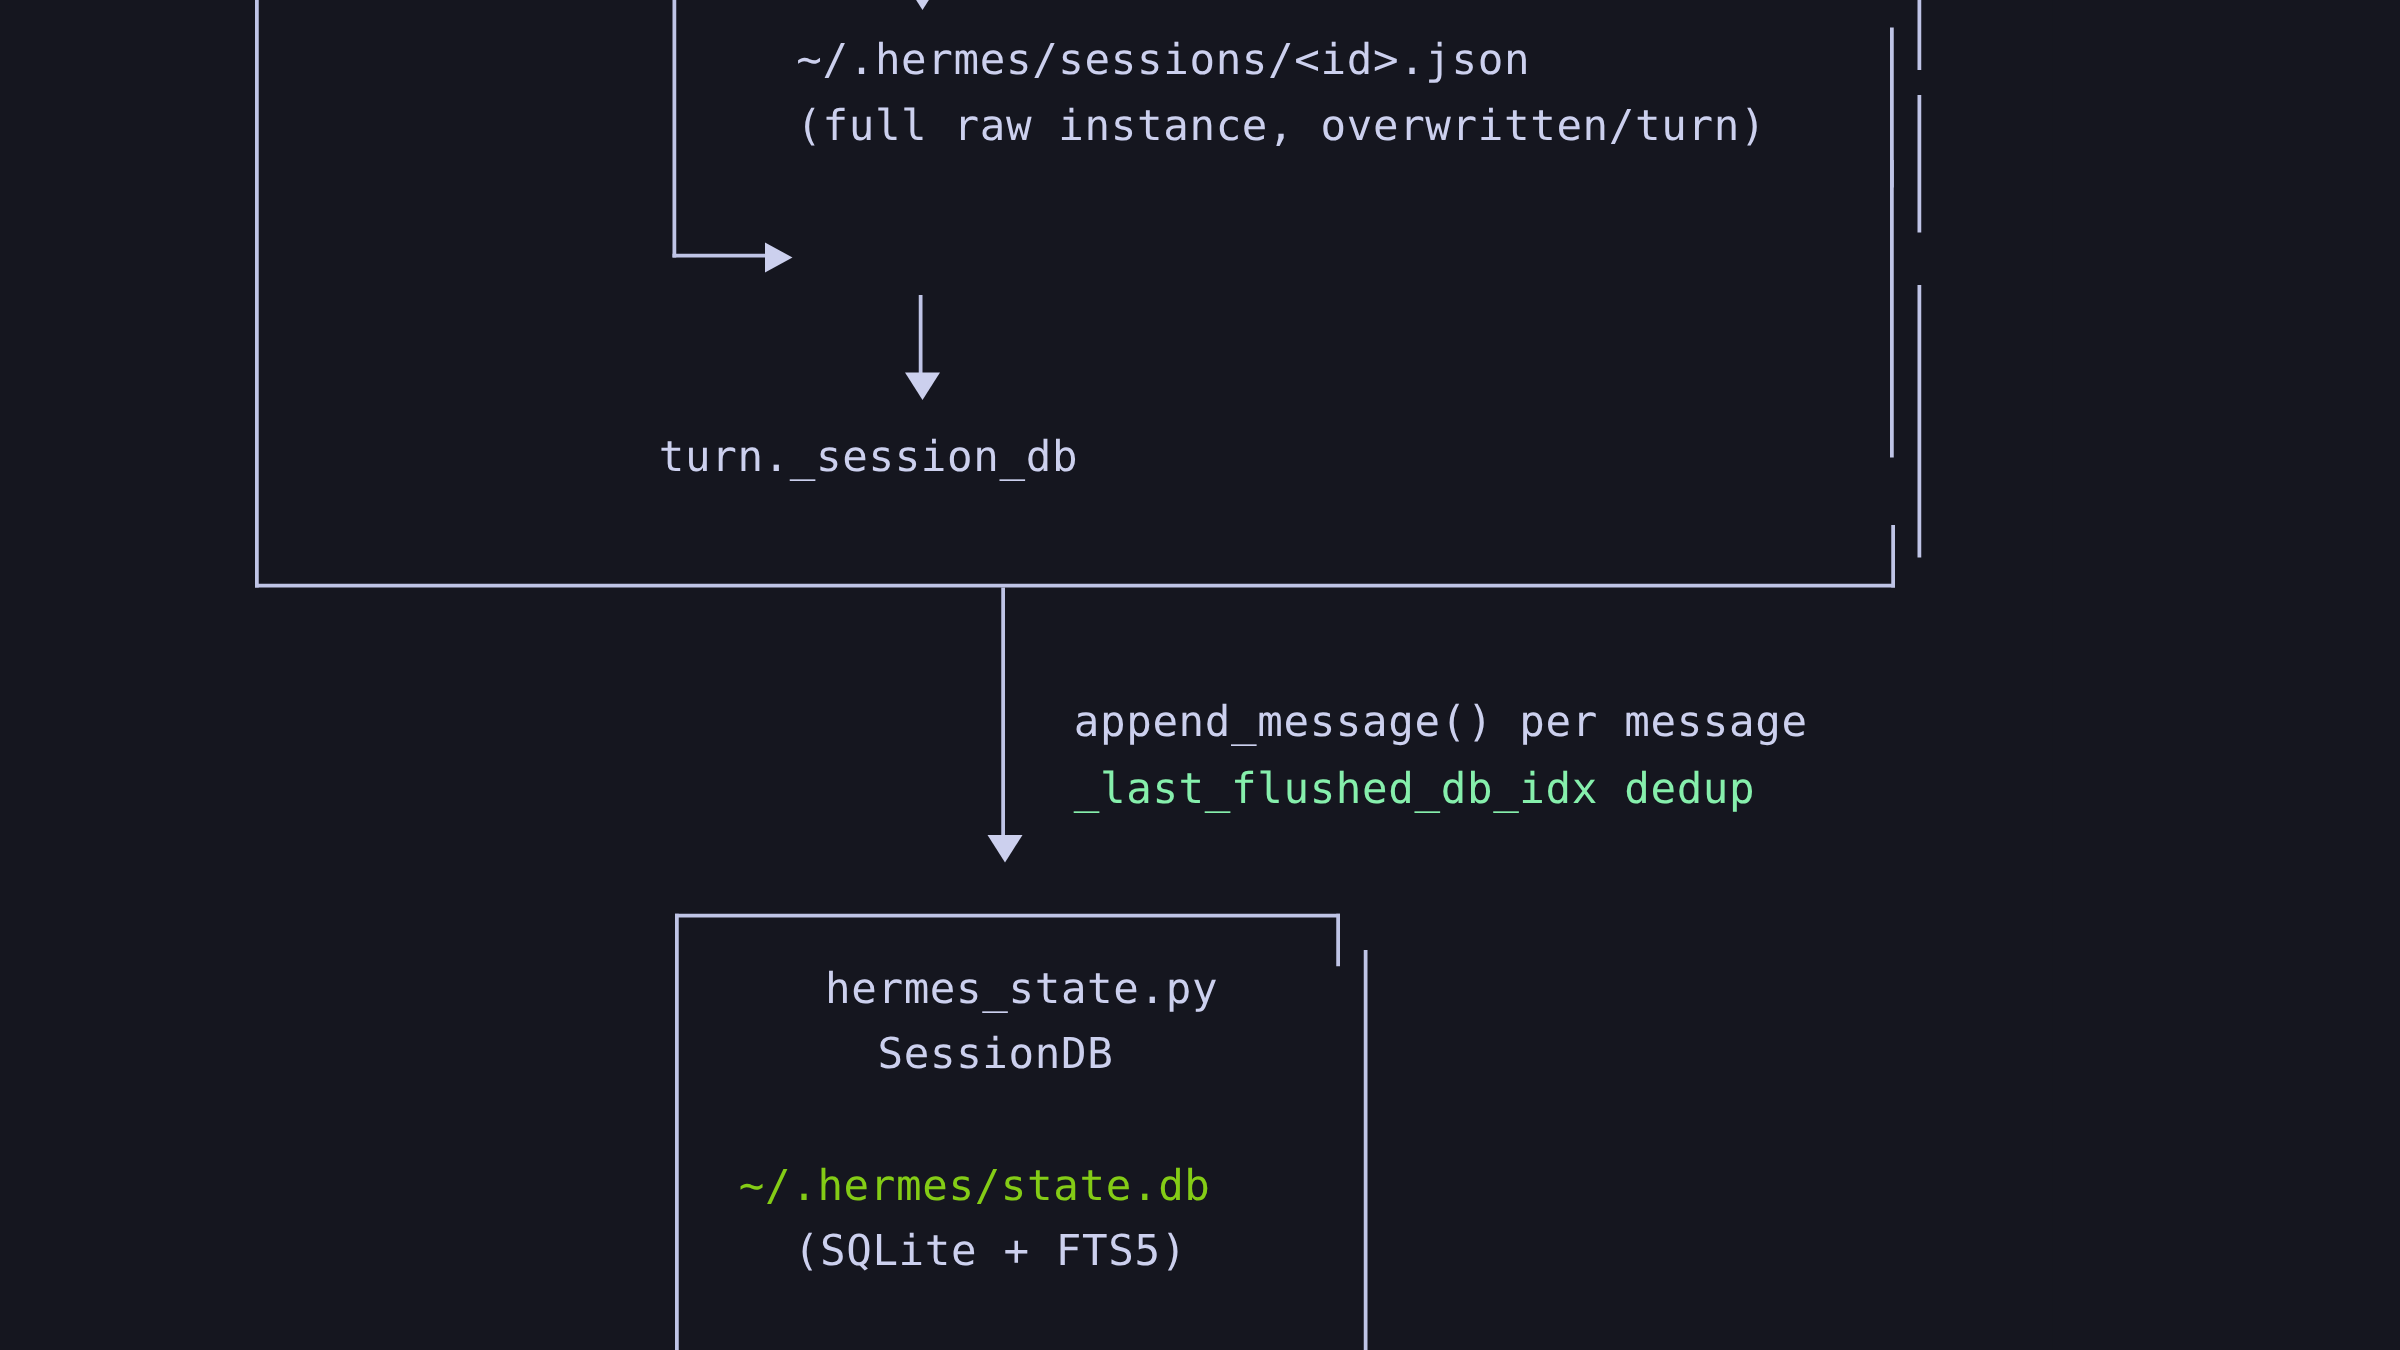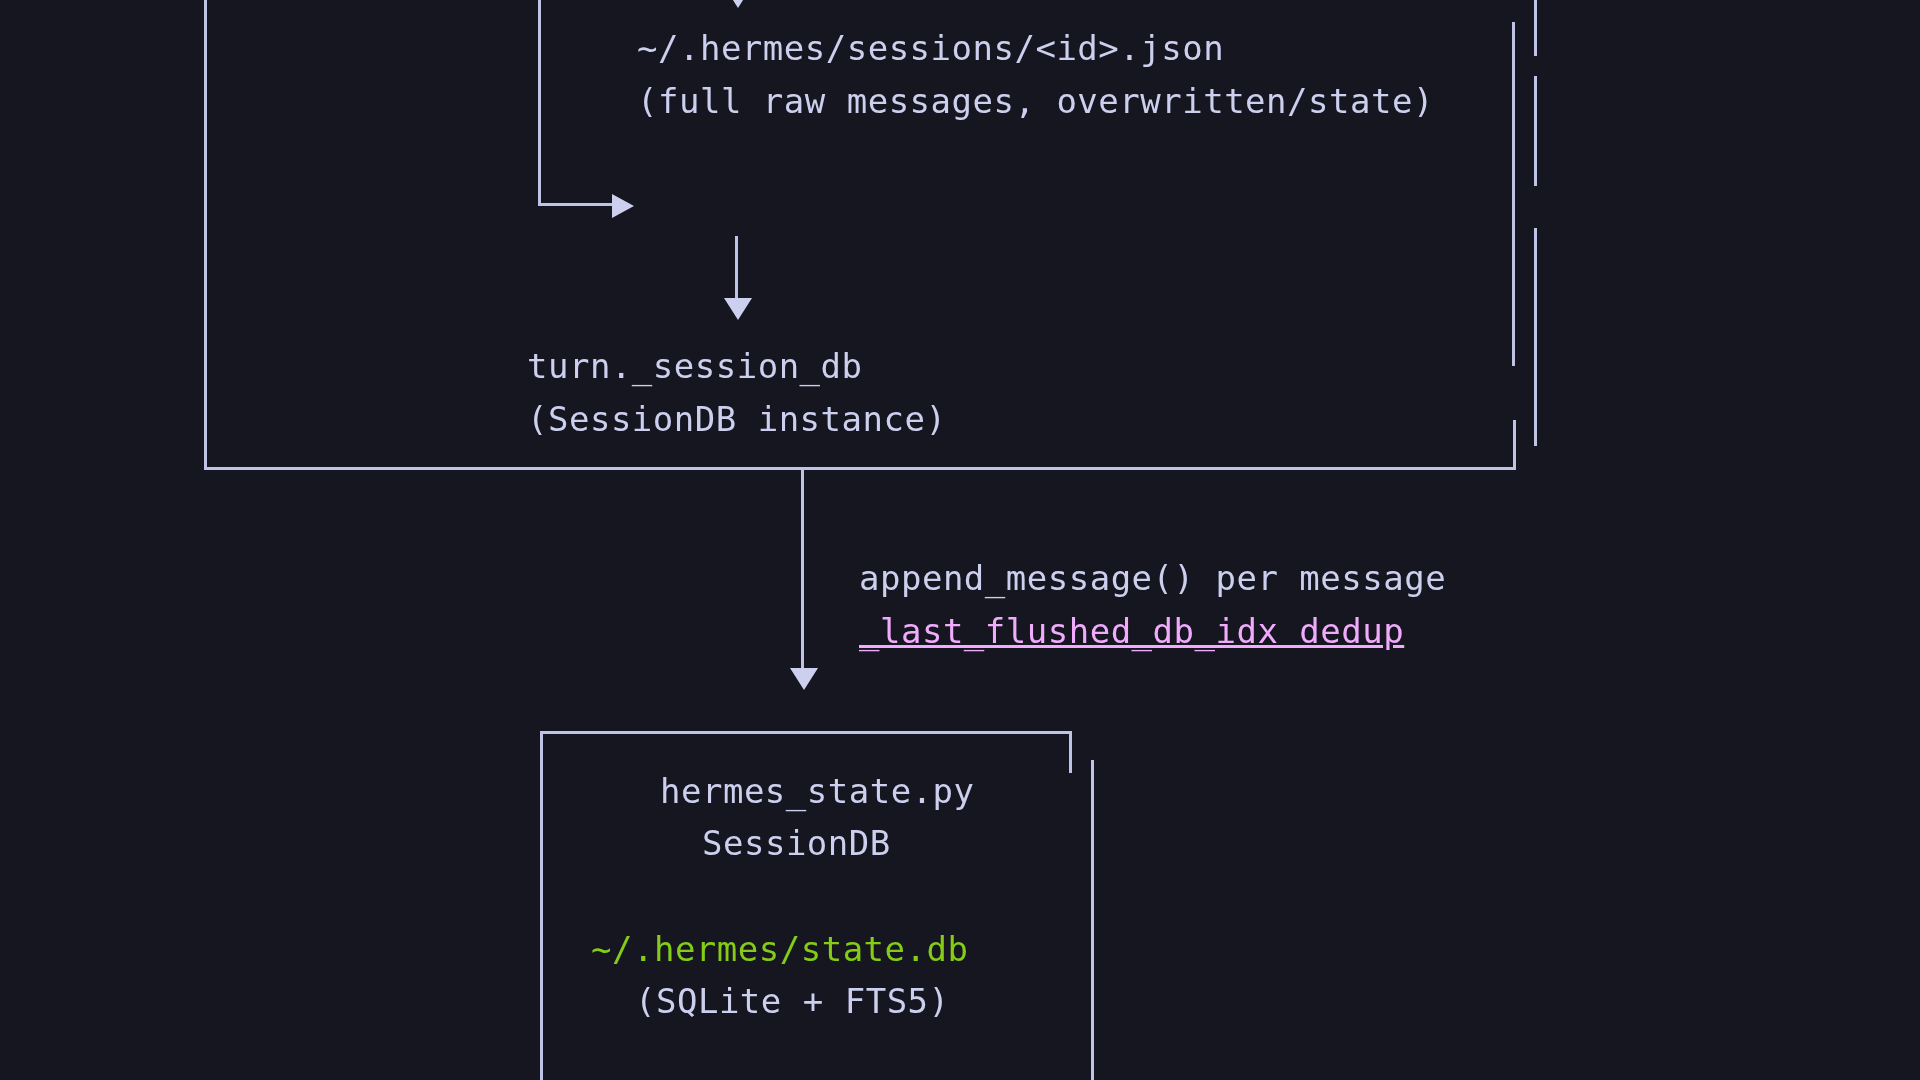--- a/index.html
+++ b/index.html
@@ -82,37 +82,36 @@
   <div class="vline" style="left: 1534px; top: 228px; width: 3px; height: 218px; background: rgb(191, 196, 230);"></div>
 
   <div class="vline" style="left: 1512px; top: 22px; width: 3px; height: 128px; background: rgb(191, 196, 230);"></div>
   <div class="vline" style="left: 1512px; top: 128px; width: 3px; height: 238px; background: rgb(191, 196, 230);"></div>
 
   <div class="arrow-down" style="left: 724px; top: -14px; border-top-color: rgb(204, 208, 238);"></div>
 
   <div class="box-edge" style="left: 538px; top: -10px; width: 3px; height: 216px; background: rgb(191, 196, 230);"></div>
 
   <div class="txt" style="left: 637px; top: 22px; color: rgb(204, 208, 238);">~/.hermes/sessions/&lt;id&gt;.json</div>
-  <div class="txt" style="left: 637px; top: 75px; color: rgb(204, 208, 238);">(full raw messages, overwritten/state)</div>
+  <div class="txt" style="left: 637px; top: 75px; color: rgb(204, 208, 238);">(full raw instance, overwritten/turn)</div>
 
   <div class="hline" style="left: 538px; top: 203px; width: 78px; background: rgb(191, 196, 230);"></div>
   <div class="arrow-right" style="left: 612px; top: 194px; border-left-color: rgb(204, 208, 238);"></div>
 
 
   <div class="vline" style="left: 735px; top: 236px; height: 66px; background: rgb(191, 196, 230);"></div>
   <div class="arrow-down" style="left: 724px; top: 298px; border-top-color: rgb(204, 208, 238);"></div>
 
   <div class="txt" style="left: 527px; top: 340px; color: rgb(204, 208, 238);">turn._session_db</div>
-  <div class="txt" style="left: 527px; top: 393px; color: rgb(204, 208, 238);">(SessionDB instance)</div>
 
   <div class="vline" style="left: 801px; top: 470px; height: 203px; background: rgb(191, 196, 230);"></div>
   <div class="arrow-down" style="left: 790px; top: 668px; border-top-color: rgb(204, 208, 238);"></div>
 
   <div class="txt" style="left: 859px; top: 552px; color: rgb(204, 208, 238);">append_message() per message</div>
-  <div class="txt" style="left: 859px; top: 605px; color: #f0abfc; text-decoration: underline;">_last_flushed_db_idx dedup</div>
+  <div class="txt" style="left: 859px; top: 605px; color: #86efac;">_last_flushed_db_idx dedup</div>
 
   <div class="box-edge" style="left: 540px; top: 731px; width: 532px; height: 3px; background: rgb(191, 196, 230);"></div>
   <div class="box-edge" style="left: 540px; top: 731px; width: 3px; height: 360px; background: rgb(191, 196, 230);"></div>
   <div class="box-edge" style="left: 1069px; top: 731px; width: 3px; height: 42px; background: rgb(191, 196, 230);"></div>
 
   <div class="vline" style="left: 1091px; top: 760px; height: 330px; background: rgb(191, 196, 230);"></div>
 
   <div class="txt" style="left: 660px; top: 765px; color: rgb(204, 208, 238);">hermes_state.py</div>
   <div class="txt" style="left: 702px; top: 817px; color: rgb(204, 208, 238); text-align: right;">SessionDB</div>
   <div class="txt" style="left: 591px; top: 923px; color: #84cc16;">~/.hermes/state.db</div>

